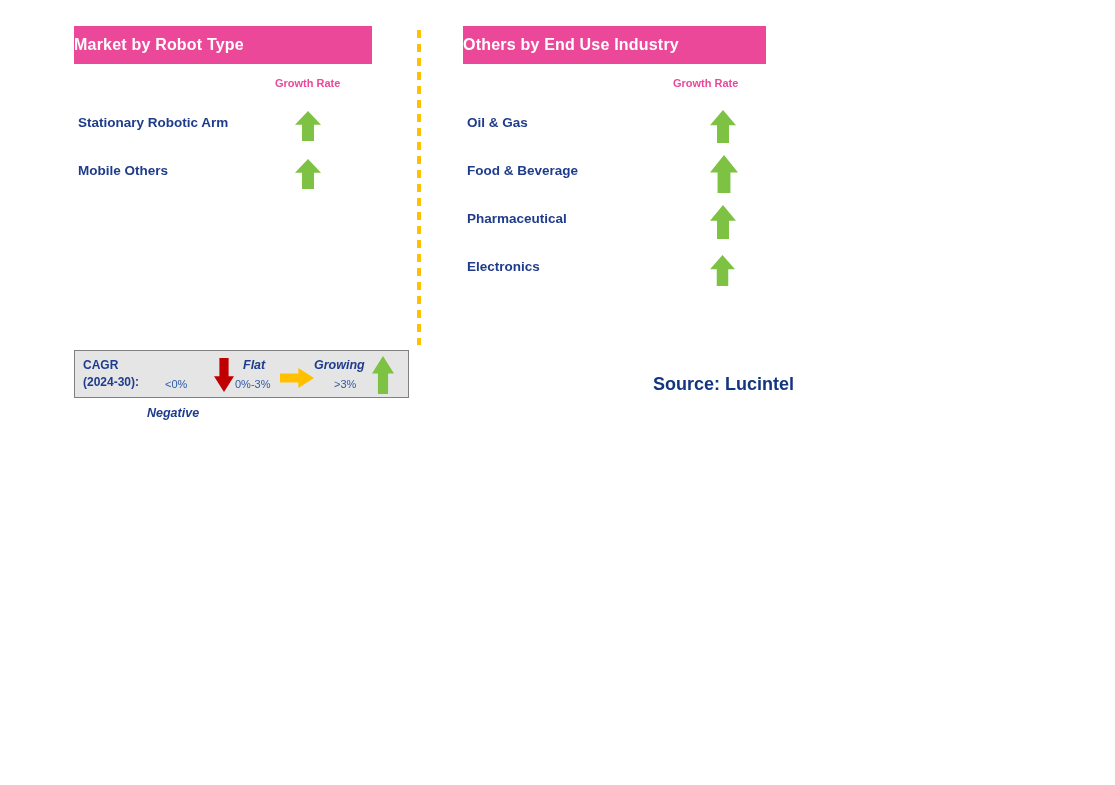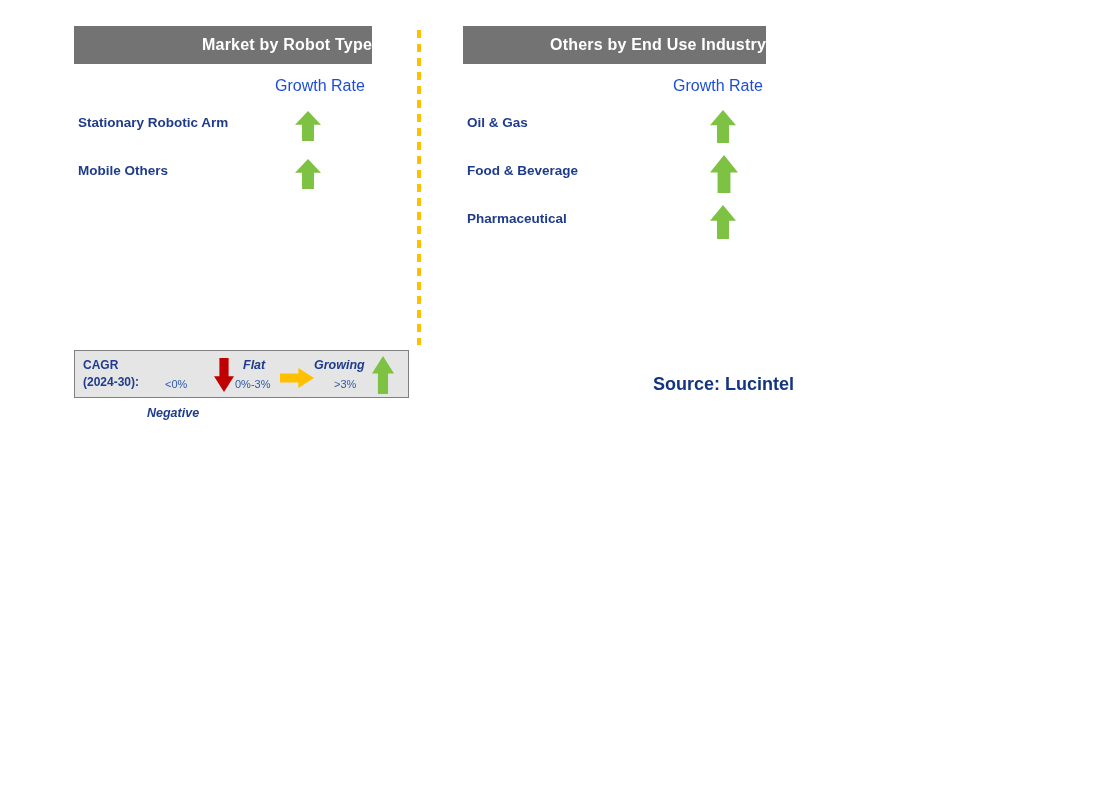--- a/index.html
+++ b/index.html
@@ -18,37 +18,37 @@
 
   
   .panel {
     position: absolute;
     top: 0;
   }
   #panel-robot-type  { left: 74px;  width: 298px; }
   #panel-end-use     { left: 463px; width: 303px; }
 
   .panel-header {
-    background: #737373;
+    background: #ec4899;
     color: #ffffff;
     font-size: 16px;
     font-weight: bold;
-    text-align: right;
+    text-align: left;
     letter-spacing: 0.2px;
     height: 38px;
     line-height: 38px;
     margin-top: 26px;
     white-space: nowrap;
   }
 
   .growth-rate-label {
     position: absolute;
-    font-size: 16px;
-    font-weight: normal;
-    color: #1d4ed8;
+    font-size: 11px;
+    font-weight: bold;
+    color: #ec4899;
     white-space: nowrap;
   }
   #panel-robot-type  .growth-rate-label { left: 201px; top: 77px; }
   #panel-end-use     .growth-rate-label { left: 210px; top: 77px; }
 
   
   .rows { position: absolute; left: 0; width: 100%; }
   #rows-robot-type { top: 104px; }
   #rows-end-use    { top: 104px; }
 
@@ -186,20 +186,26 @@
         <div class="row-arrow" style="top: 3px;"><svg width="28" height="38" viewBox="0 0 28 38" xmlns="http://www.w3.org/2000/svg">
             <polygon points="14.00,0.00 28.00,17.48 20.44,17.48 20.44,38.00 7.56,38.00 7.56,17.48 0.00,17.48" fill="#7DC242"></polygon>
           </svg></div>
       </div>
       <div class="row">
         <div class="row-label">Pharmaceutical</div>
         <div class="row-arrow" style="top: 5px;"><svg width="26" height="34" viewBox="0 0 26 34" xmlns="http://www.w3.org/2000/svg">
             <polygon points="13.00,0.00 26.00,15.64 18.98,15.64 18.98,34.00 7.02,34.00 7.02,15.64 0.00,15.64" fill="#7DC242"></polygon>
           </svg></div>
       </div>
+      <div class="row">
+        <div class="row-label">Electronics</div>
+        <div class="row-arrow" style="top: 6.5px;"><svg width="25" height="31" viewBox="0 0 25 31" xmlns="http://www.w3.org/2000/svg">
+            <polygon points="12.50,0.00 25.00,14.26 18.25,14.26 18.25,31.00 6.75,31.00 6.75,14.26 0.00,14.26" fill="#7DC242"></polygon>
+          </svg></div>
+      </div>
     </div>
 </div>
 
 <div id="divider"></div>
 
 <div id="legend-box">
   <div class="legend-cagr">
     <div>CAGR</div>
     <div>(2024-30):</div>
   </div>

